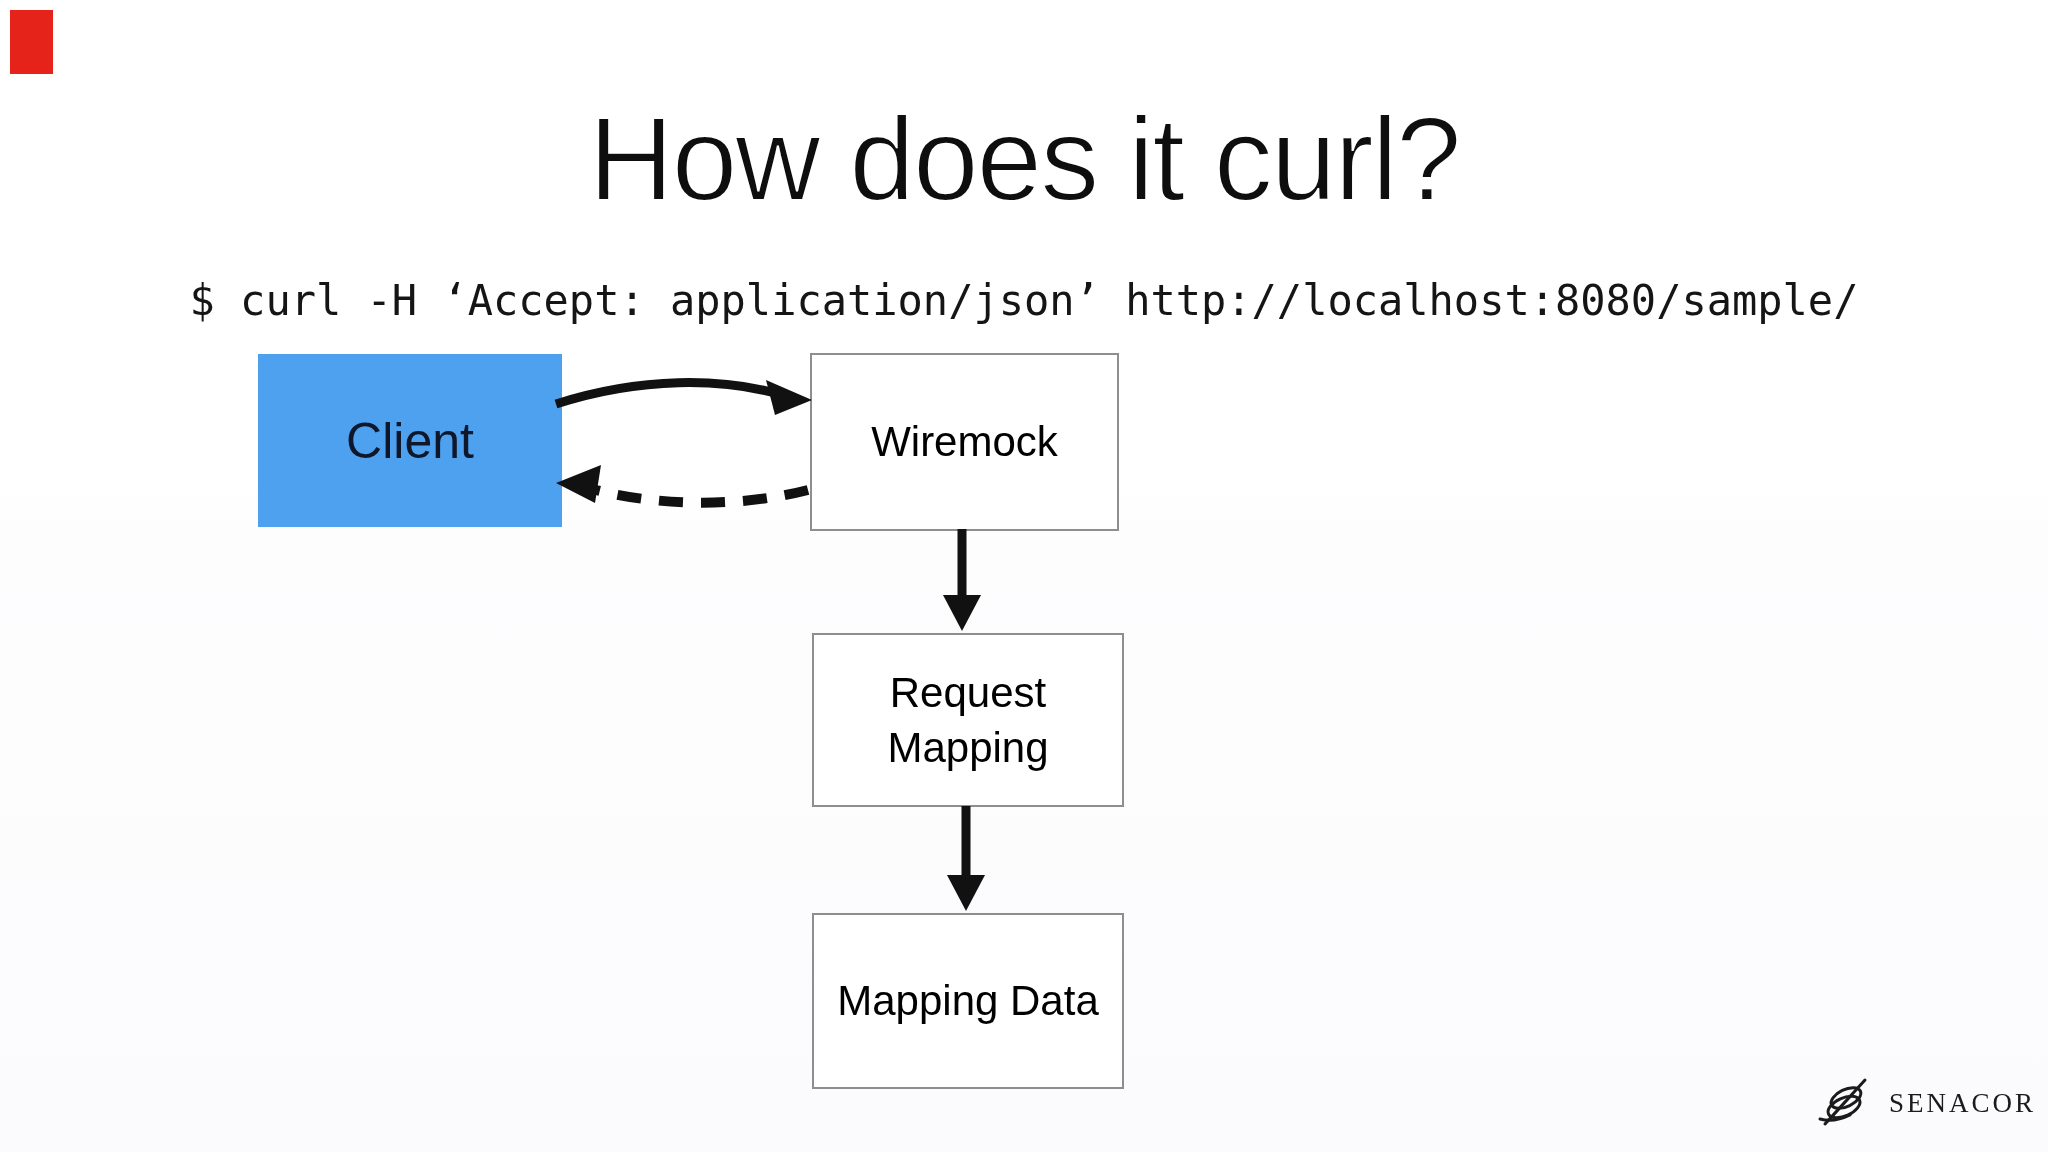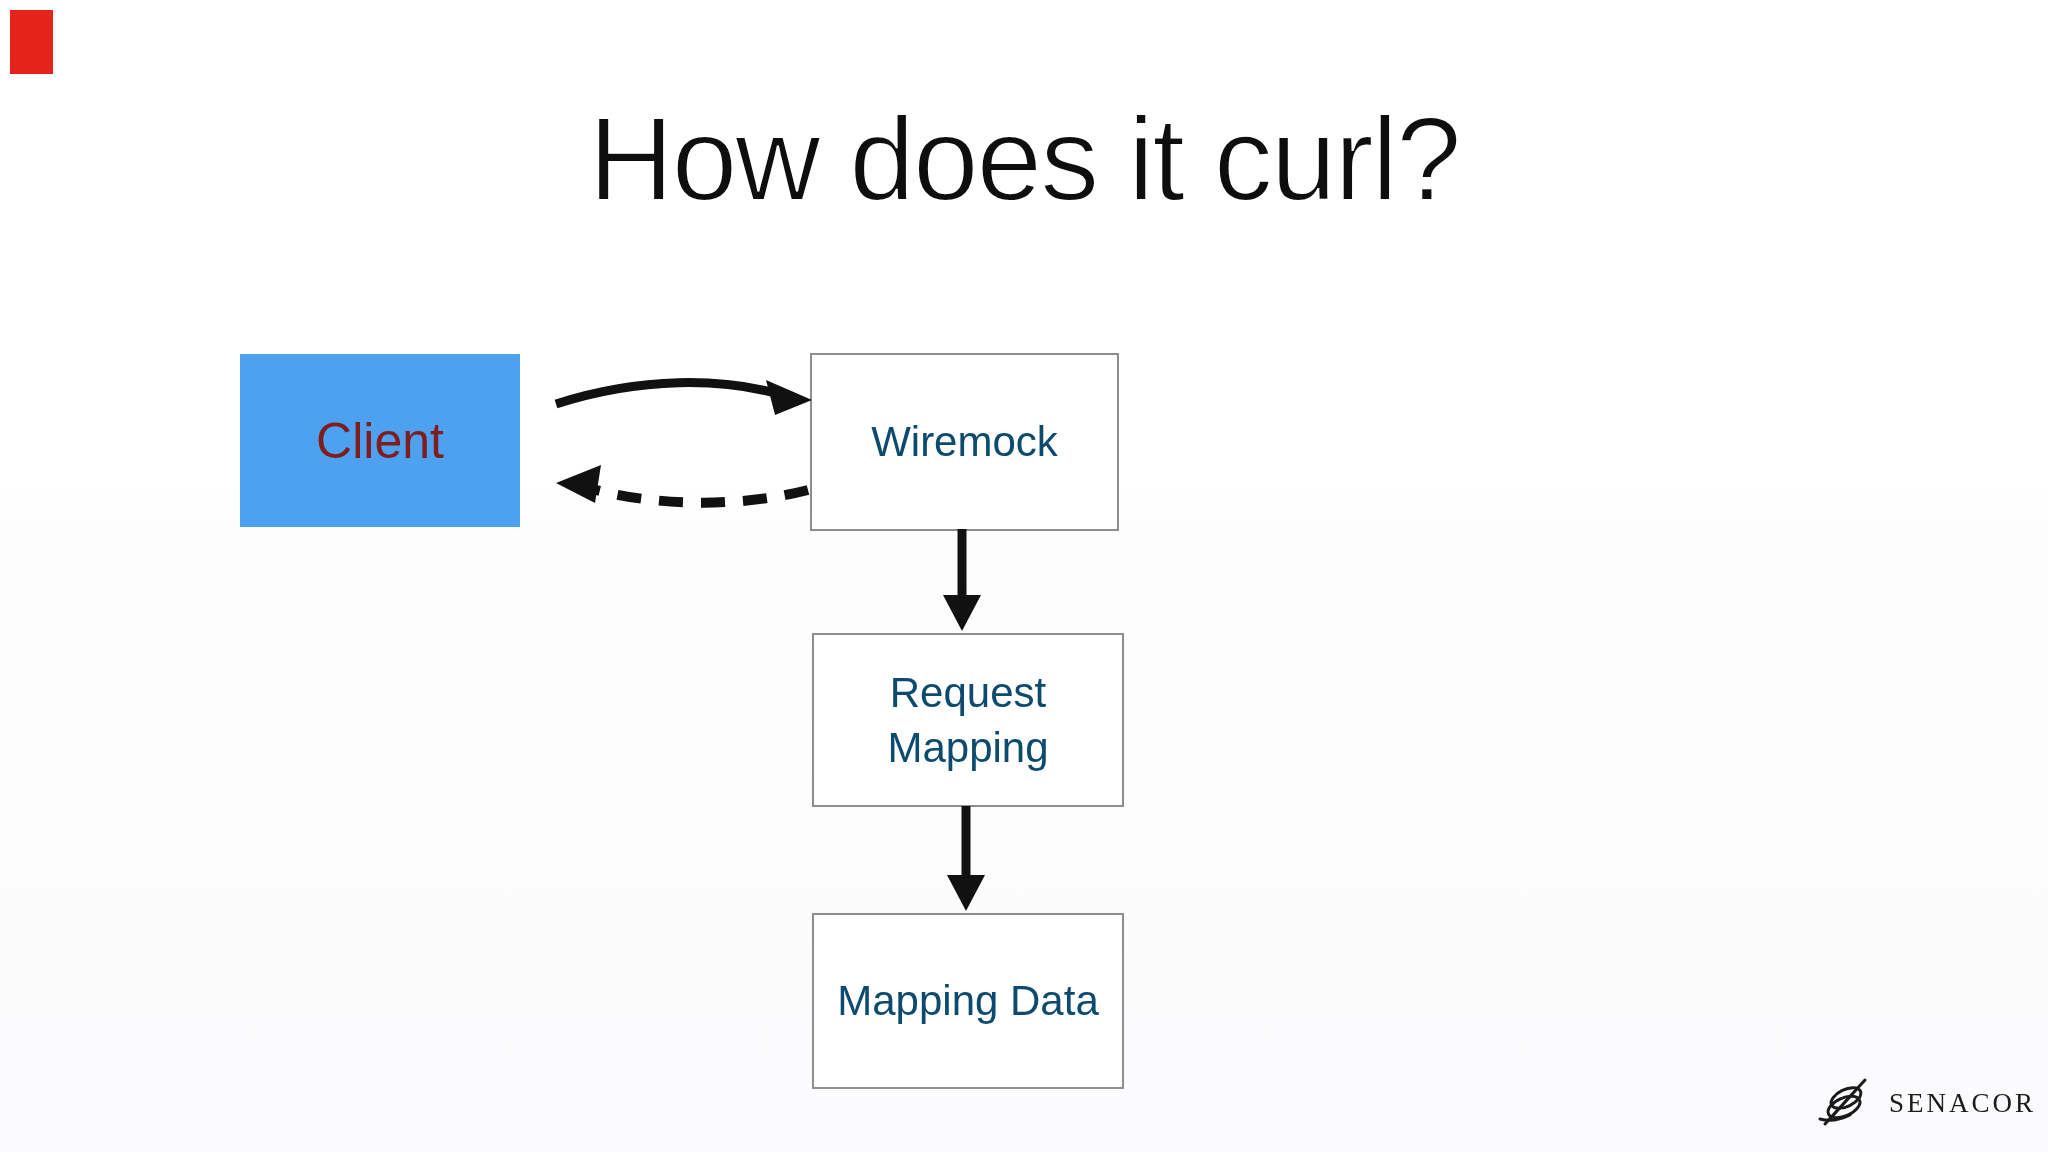--- a/index.html
+++ b/index.html
@@ -15,23 +15,23 @@
     -webkit-text-stroke:2px #ffffff;
   }
   .command{
     position:absolute;top:276px;left:0;width:100%;text-align:center;
     font-family:"DejaVu Sans Mono","Liberation Mono",monospace;
     font-size:42px;line-height:1.2;color:#151515;white-space:nowrap;
   }
   .node{
     position:absolute;display:flex;align-items:center;justify-content:center;
     text-align:center;background:#ffffff;border:2px solid var(--box-border,#8e8e8e);
-    color:#0c4a6e;font-size:42px;line-height:1.32;white-space:pre-line;
+    color:#000000;font-size:42px;line-height:1.32;white-space:pre-line;
   }
-  .node--client{left:240px;top:354px;width:280px;height:173px;background:var(--client-fill,#4da1ef);border:none;color:#7f1d1d;font-size:50px;}
+  .node--client{left:258px;top:354px;width:304px;height:173px;background:var(--client-fill,#4da1ef);border:none;color:#0f172a;font-size:50px;}
   .node--wiremock{left:810px;top:353px;width:305px;height:174px;}
   .node--request{left:812px;top:633px;width:308px;height:170px;}
   .node--response{left:812px;top:913px;width:308px;height:172px;white-space:nowrap;}
   svg.arrows{position:absolute;left:0;top:0;width:2048px;height:1152px;pointer-events:none;}
   .arrow-stroke{stroke:var(--arrow,#111);fill:none;stroke-width:9;}
   .arrow-stroke--dashed{stroke-width:10;stroke-dasharray:24 18;}
   .arrow-head{fill:var(--arrow,#111);stroke:none;}
   .footer-email{position:absolute;left:10px;top:1089px;font-size:27px;color:#0b0b0b;letter-spacing:0.2px;}
   .footer-email .email-link{
     color:inherit;text-decoration:underline;text-underline-offset:4px;text-decoration-thickness:2px;cursor:pointer;
@@ -42,20 +42,21 @@
 </style>
 </head>
 <body>
 
 <div class="stage">
 
   <div class="red-marker"></div>
 
   <div class="title">How does it curl?</div>
 
+  <div class="command">$ curl -H ‘Accept: application/json’ http://localhost:8080/sample/</div>
 
   <div class="node node--client">
     <span>Client</span>
   </div>
   <div class="node node--wiremock">
     <span>Wiremock</span>
   </div>
   <div class="node node--request">
     <span>Request
 Mapping</span>

